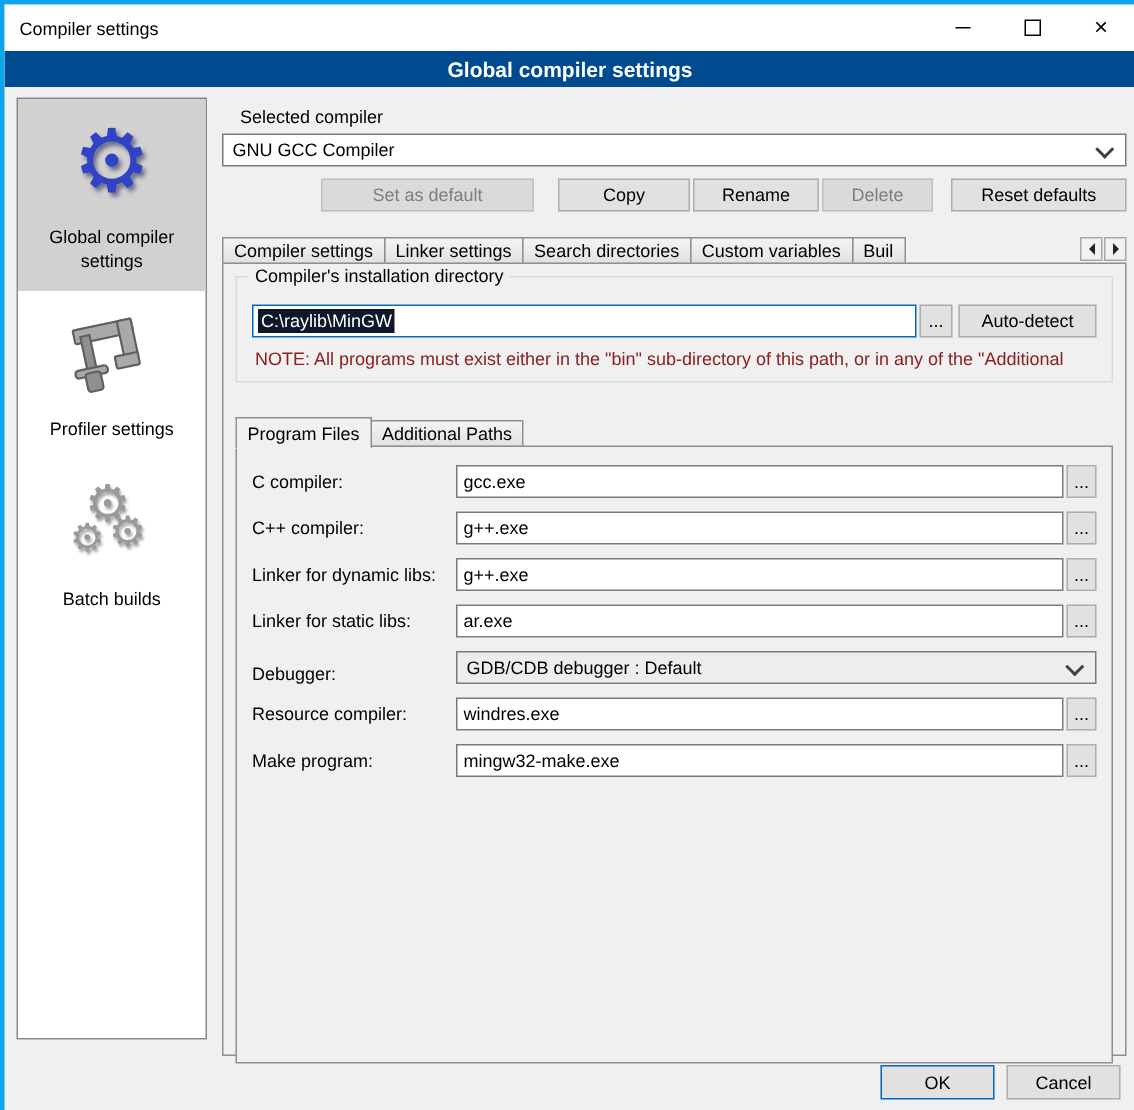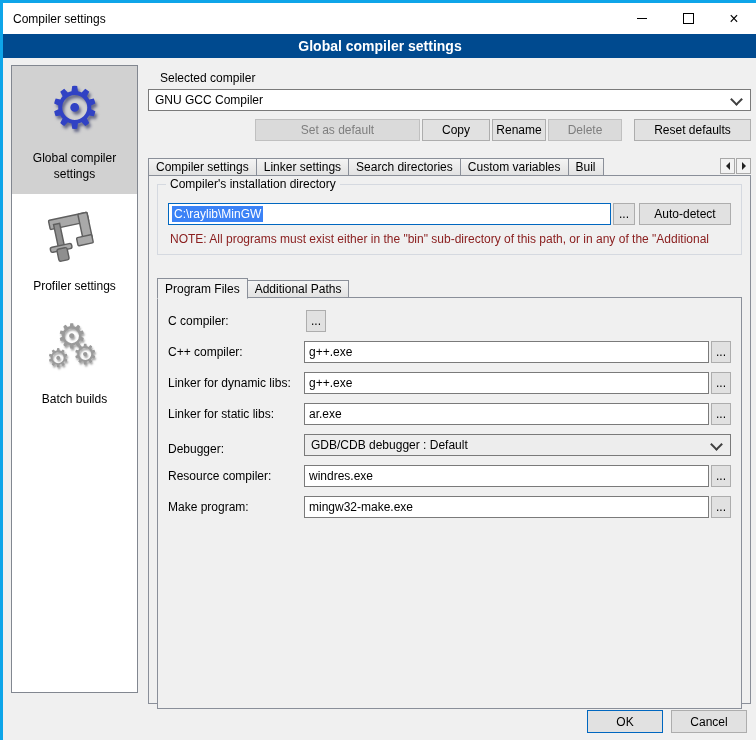--- a/index.html
+++ b/index.html
@@ -36,23 +36,23 @@
   .main{position:absolute;left:145px;top:62px;width:603px;}
   .field-caption{margin:6px 0 4px 12px;}
   .combo{position:relative;height:22px;box-sizing:border-box;border:1px solid #7a7a7a;background:#fff;
          display:flex;align-items:center;padding:0 22px 0 6px;}
   .chev{position:absolute;right:9px;top:5px;width:7px;height:7px;border-right:2px solid #404040;border-bottom:2px solid #404040;transform:rotate(45deg);}
 
   .btn{box-sizing:border-box;height:22px;background:#e1e1e1;border:1px solid #adadad;display:flex;align-items:center;justify-content:center;
        font-size:12px;cursor:default;}
   .btn.disabled{background:#dadada;border-color:#c0c0c0;color:#7e7e7e;}
   .btn-row{display:flex;margin-top:8px;align-items:center;}
-  .btn-row .b1{margin-left:auto;width:165px;}
-  .btn-row .b2{width:68px;margin-left:2px;}
-  .btn-row .b3{width:54px;margin-left:2px;}
+  .btn-row .b1{margin-left:auto;width:142px;}
+  .btn-row .b2{width:88px;margin-left:16px;}
+  .btn-row .b3{width:84px;margin-left:2px;}
   .btn-row .b4{width:74px;margin-left:2px;}
   .btn-row .b5{width:117px;margin-left:12px;}
 
   
   .tabbar{position:relative;display:flex;align-items:flex-end;margin-top:14px;height:21px;}
   .tab{box-sizing:border-box;height:18px;padding:0 7px;display:flex;align-items:center;white-space:nowrap;
        background:linear-gradient(#f4f4f4,#e2e2e2);border:1px solid #8a8f99;margin-left:-1px;}
   .tab:first-child{margin-left:0;}
   .tab.active{height:21px;background:#f0f0f0;position:relative;z-index:3;border-bottom:1px solid #f0f0f0;margin-bottom:-1px;}
   .tab.clipped{width:36px;overflow:hidden;padding-right:0;}
@@ -62,21 +62,21 @@
   .tri-l{width:0;height:0;border-top:4px solid transparent;border-bottom:4px solid transparent;border-right:4px solid #222;}
   .tri-r{width:0;height:0;border-top:4px solid transparent;border-bottom:4px solid transparent;border-left:4px solid #222;}
 
   .tab-panel{position:relative;box-sizing:border-box;border:1px solid #8a8f99;height:529px;margin-top:-1px;background:#f0f0f0;z-index:1;}
 
   
   .groupbox{position:relative;margin:8px 8px 0;border:1px solid #d5d9e0;padding:18px 10px 8px;}
   .groupbox .gb-title{position:absolute;top:-8px;left:8px;background:#f0f0f0;padding:0 4px;}
   .dir-row{display:flex;align-items:center;}
   .dir-input{flex:1;height:22px;box-sizing:border-box;border:1px solid #0067c0;background:#fff;display:flex;align-items:center;padding:0 3px;overflow:hidden;}
-  .dir-input .sel{background:#3b82f6;color:#fff;padding:1px 2px;white-space:nowrap;}
+  .dir-input .sel{background:#0f172a;color:#fff;padding:1px 2px;white-space:nowrap;}
   .dots-btn{width:22px;margin-left:2px;}
   .autodetect-btn{width:92px;margin-left:4px;}
   .note{margin:7px 2px 0;color:#8b2020;white-space:nowrap;overflow:hidden;}
 
   
   .subtabbar{display:flex;align-items:flex-end;margin:22px 8px 0;height:21px;position:relative;z-index:2;}
   .subpanel{box-sizing:border-box;border:1px solid #8a8f99;margin:-1px 8px 0;height:412px;background:#f0f0f0;padding:12px 10px;}
 
   .frow{display:flex;align-items:center;margin-bottom:9px;}
   .frow.gap-lg{align-items:flex-end;}
@@ -196,20 +196,21 @@
 
       <div class="subtabbar">
         <div class="tab active">Program Files</div>
         <div class="tab">Additional Paths</div>
       </div>
 
       <div class="subpanel">
 
         <div class="frow">
           <span class="flabel">C compiler:</span>
+          <input class="fin" value="gcc.exe" style="">
           <div class="btn dots">...</div>
         </div>
 
         <div class="frow">
           <span class="flabel">C++ compiler:</span>
           <input class="fin" value="g++.exe" style="">
           <div class="btn dots">...</div>
         </div>
 
         <div class="frow">

